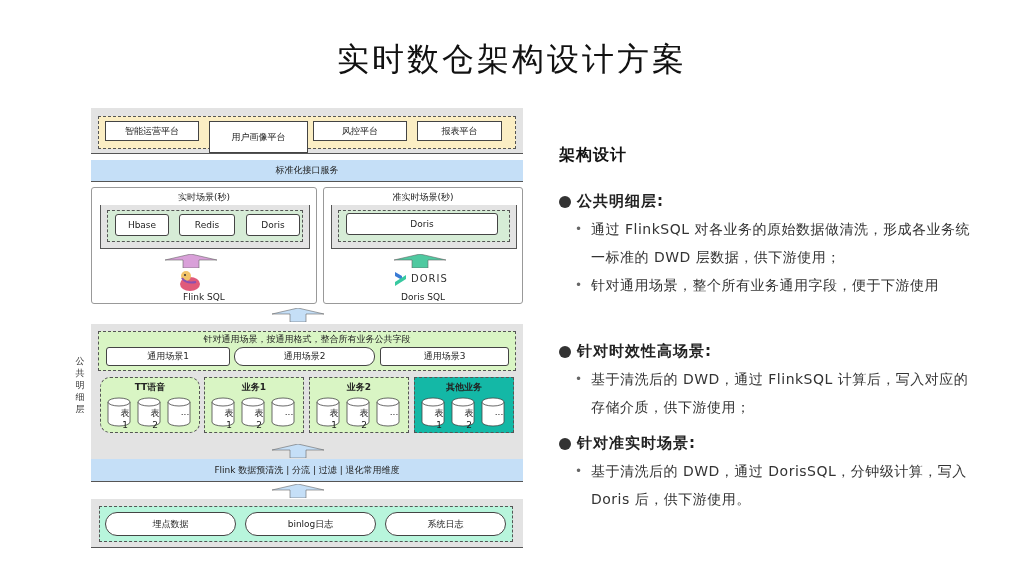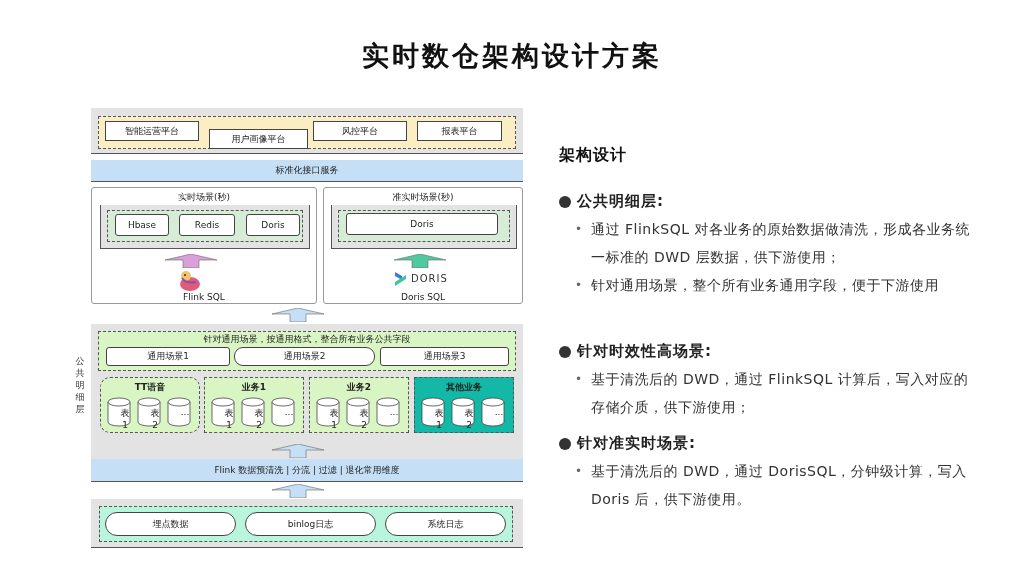--- a/index.html
+++ b/index.html
@@ -2,21 +2,21 @@
 <html><head>
 <meta charset="utf-8">
 <style>
   * { box-sizing: border-box; margin: 0; padding: 0; }
   body {
     width: 1024px; height: 576px; background: #ffffff; position: relative; overflow: hidden;
     font-family: "DejaVu Sans", "Liberation Sans", sans-serif; color: #222;
   }
   .title {
     position: absolute; left: 0; right: 0; top: 38px; text-align: center;
-    font-size: 27px; font-weight: bold; letter-spacing: 3px; color: #111;
+    font-size: 32px; font-weight: normal; letter-spacing: 3px; color: #111;
   }
   
   .abs { position: absolute; }
   .gray-panel { background: #e3e3e3; border-bottom: 1.5px solid #555; }
   .dash-box { border: 1px dashed #555; }
   .white-box {
     background: #fff; border: 1px solid #444; border-right-width: 1.5px; border-bottom-width: 1.5px;
     display: flex; align-items: center; justify-content: center; font-size: 9px; color: #222;
   }
   .blue-bar {
@@ -48,21 +48,21 @@
   .bullet::before { content: "•"; position: absolute; left: 16px; top: 0; color: #666; font-size: 12px; }
 </style>
 </head>
 <body>
 
 <div class="title">实时数仓架构设计方案</div>
 
 <div class="abs gray-panel" style="left:91px;top:108px;width:432px;height:46px;">
   <div class="abs dash-box" style="left:7px;top:8px;width:418px;height:33px;background:#fbeec4;"></div>
   <div class="abs white-box" style="left:14px;top:13px;width:94px;height:20px;">智能运营平台</div>
-  <div class="abs white-box" style="left:118px;top:21px;width:99px;height:20px;font-family:Liberation Serif, serif;">用户画像平台</div>
+  <div class="abs white-box" style="left:118px;top:13px;width:99px;height:32px;font-family:Liberation Serif, serif;">用户画像平台</div>
   <div class="abs white-box" style="left:222px;top:13px;width:94px;height:20px;">风控平台</div>
   <div class="abs white-box" style="left:326px;top:13px;width:85px;height:20px;">报表平台</div>
 </div>
 
 <div class="abs blue-bar" style="left:91px;top:160px;width:432px;height:22px;">标准化接口服务</div>
 
 <div class="abs scene-box" style="left:91px;top:187px;width:226px;height:117px;">
   <div class="scene-title">实时场景(秒)</div>
   <div class="abs" style="left:8px;top:17px;width:210px;height:44px;background:#e3e3e3;border-bottom:1.5px solid #555;border-left:1px solid #555;border-right:1px solid #555;">
     <div class="abs dash-box" style="left:6px;top:5px;width:196px;height:32px;background:#d6ecd6;"></div>

